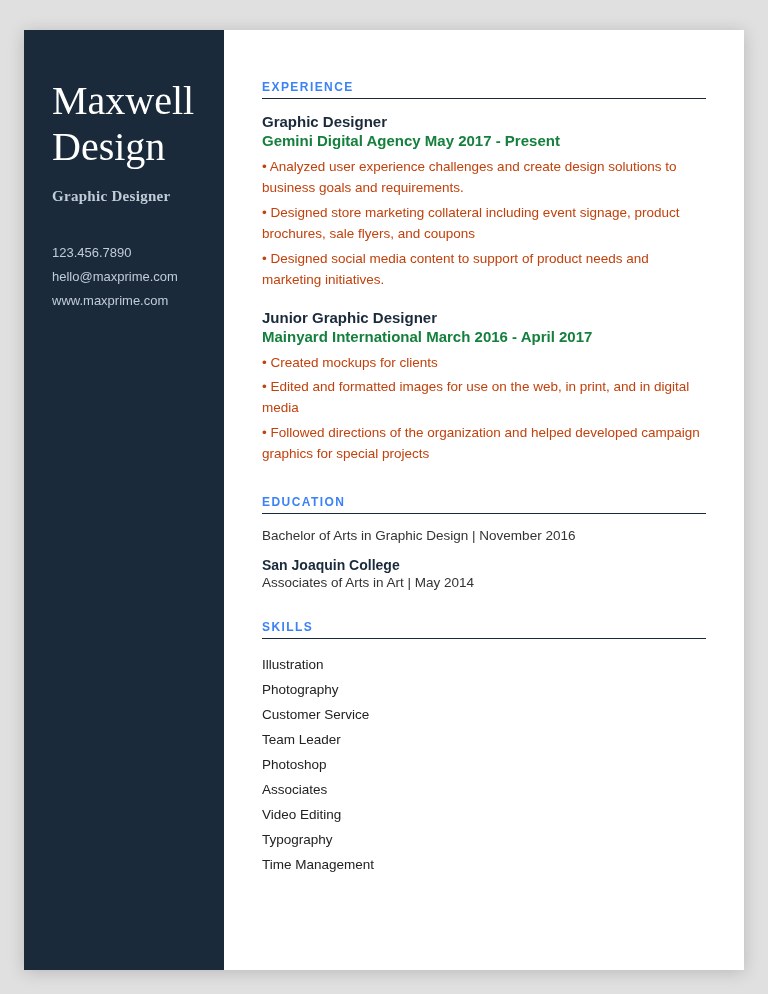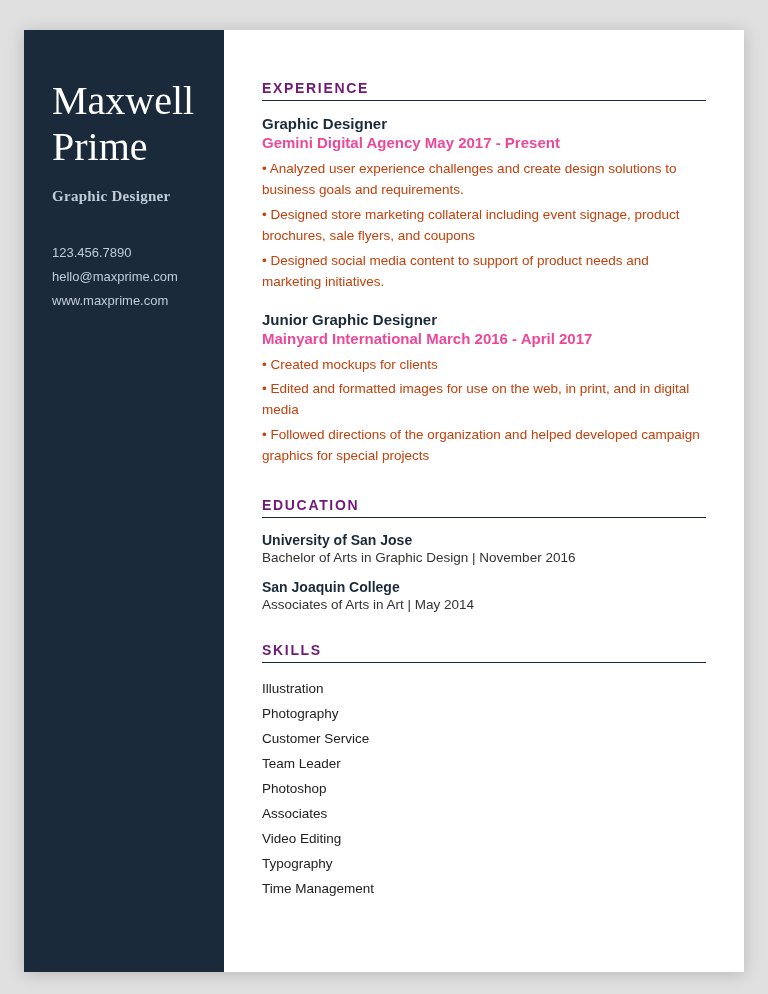--- a/index.html
+++ b/index.html
@@ -67,43 +67,43 @@
     .main-content {
       flex: 1;
       padding: 50px 38px 40px 38px;
     }
 
     .section {
       margin-bottom: 30px;
     }
 
     .section-title {
-      font-size: 14px;
-      font-weight: 700;
-      color: #701a75;
+      font-size: 12px;
+      font-weight: 700;
+      color: #3b82f6;
       letter-spacing: 0.12em;
       text-transform: uppercase;
       border-bottom: 1px solid #1a2a3a;
       padding-bottom: 4px;
       margin-bottom: 14px;
       font-family: 'Arial', sans-serif;
     }
 
     .job-title {
       font-size: 15px;
       font-weight: 700;
       color: #1a2a3a;
       margin-bottom: 2px;
       font-family: 'Arial', sans-serif;
     }
 
     .job-company {
       font-size: 15px;
       font-weight: 700;
-      color: #ec4899;
+      color: #15803d;
       margin-bottom: 8px;
       font-family: 'Arial', sans-serif;
     }
 
     .job-bullets {
       margin-bottom: 18px;
     }
 
     .job-bullets p {
       font-size: 13.5px;
@@ -143,21 +143,21 @@
     }
   </style>
 </head>
 <body>
 
 <div class="resume-container">
 
   <div class="sidebar">
     <div class="sidebar-name">
       <span>Maxwell</span><br>
-      <span>Prime</span>
+      <span>Design</span>
     </div>
     <div class="sidebar-title">Graphic Designer</div>
     <div class="sidebar-contact">
       <p>123.456.7890</p>
       <p>hello@maxprime.com</p>
       <p>www.maxprime.com</p>
     </div>
   </div>
 
   <div class="main-content">
@@ -183,21 +183,20 @@
           <p>• Edited and formatted images for use on the web, in print, and in digital media</p>
           <p>• Followed directions of the organization and helped developed campaign graphics for special projects</p>
         </div>
       </div>
     </div>
 
     <div class="section">
       <div class="section-title">EDUCATION</div>
 
       <div>
-        <div class="edu-school">University of San Jose</div>
         <div class="edu-degree">Bachelor of Arts in Graphic Design | November 2016</div>
       </div>
 
       <div>
         <div class="edu-school">San Joaquin College</div>
         <div class="edu-degree">Associates of Arts in Art | May 2014</div>
       </div>
     </div>
 
     <div class="section">

